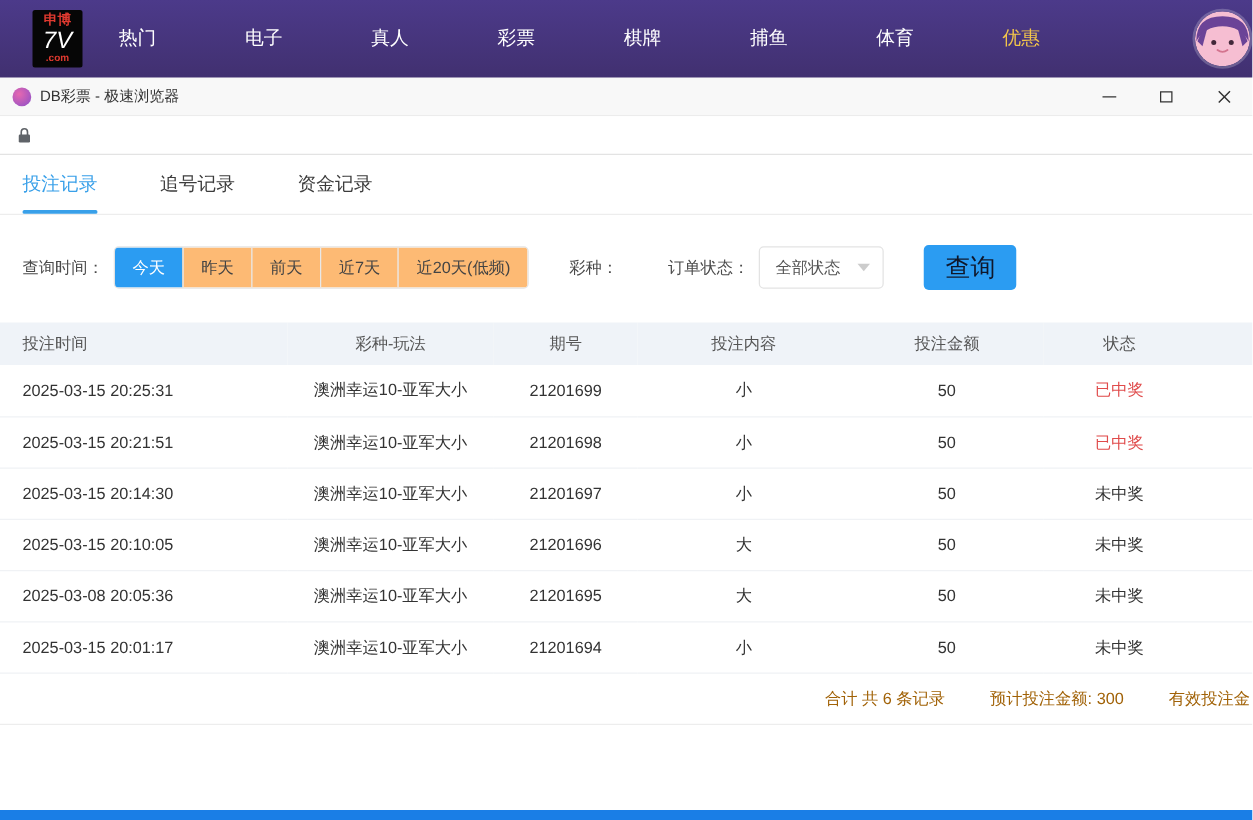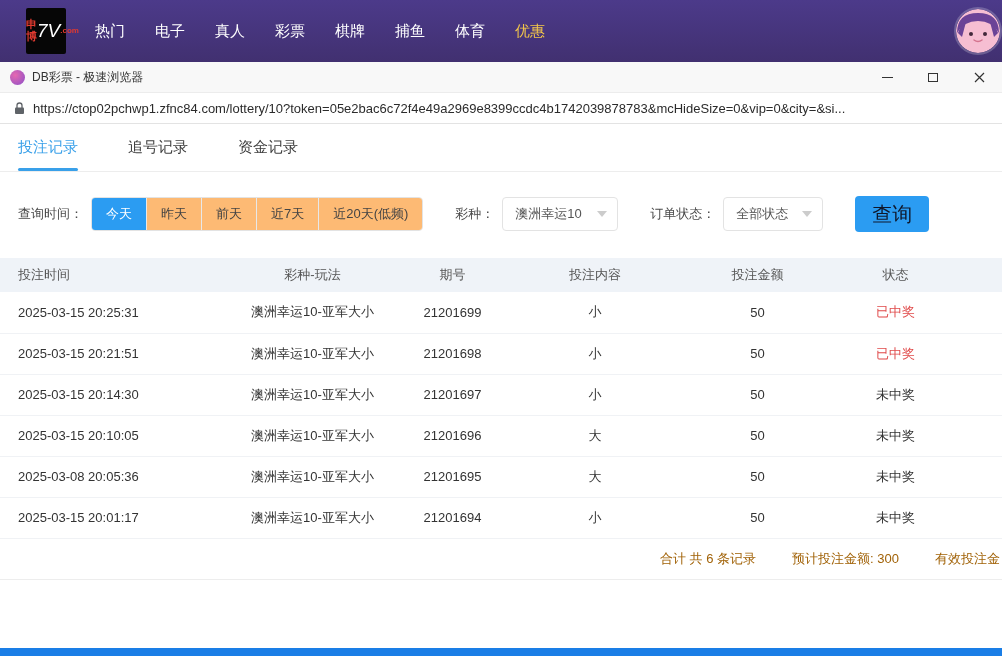--- a/index.html
+++ b/index.html
@@ -1,25 +1,25 @@
 <!DOCTYPE html>
 <html><head>
 <meta charset="utf-8">
 <style>
   * { margin:0; padding:0; box-sizing:border-box; }
   html,body { width:1002px; height:656px; overflow:hidden; }
   body { position:relative; font-family:"Liberation Sans","DejaVu Sans",sans-serif; background:#fff; color:#333; }
 
   
   .banner { height:62px; background:linear-gradient(180deg,#4c3a8a 0%,#413070 100%); display:flex; align-items:center; padding-left:26px; position:relative; }
-  .logo { width:40px; height:46px; background:#060606; border-radius:2px; display:flex; flex-direction:row; align-items:center; line-height:1.05; cursor:pointer; }
+  .logo { width:40px; height:46px; background:#060606; border-radius:2px; display:flex; flex-direction:column; align-items:center; justify-content:center; line-height:1.05; cursor:pointer; }
   .logo-top { color:#e03a30; font-size:11px; font-weight:bold; }
   .logo-mid { color:#fff; font-size:19px; font-weight:normal; font-style:italic; }
   .logo-bottom { color:#e03a30; font-size:8px; font-weight:bold; }
-  .nav { display:flex; margin-left:14px; }
+  .nav { display:flex; margin-left:14px;gap:41px; }
   .nav-item { color:#fff; font-size:15px; padding:0 15px; line-height:62px; cursor:pointer; white-space:nowrap; }
   .nav-item.hl { color:#f3c64a; }
   .avatar { position:absolute; right:2px; top:9px; width:44px; height:44px; border-radius:50%; overflow:hidden; cursor:pointer; box-shadow:0 0 0 2px rgba(255,255,255,.22); }
 
   
   .titlebar { height:31px; background:#f8f8f8; border-bottom:1px solid #ececec; display:flex; align-items:center; padding-left:10px; }
   .app-icon { width:15px; height:15px; border-radius:50%; background:radial-gradient(circle at 35% 35%, #e668b0, #8a4fc9); margin-right:7px; flex:0 0 auto; }
   .win-title { font-size:12px; color:#333; }
   .win-controls { margin-left:auto; display:flex; height:100%; }
   .win-btn { width:46px; height:100%; display:flex; align-items:center; justify-content:center; cursor:pointer; }
@@ -111,44 +111,39 @@
         </svg>
     </div>
   </div>
 </div>
 
 <div class="urlbar">
   <svg class="lock-icon" width="11" height="13" viewBox="0 0 11 13">
     <rect x="1" y="5.5" width="9" height="6.5" rx="1" fill="#5f6368"></rect>
     <path d="M3 6 V3.5 a2.5 2.5 0 0 1 5 0 V6" fill="none" stroke="#5f6368" stroke-width="1.3"></path>
   </svg>
-  <span class="url-text">https://ctop02pchwp1.zfnc84.com/lottery/10?token=05e2bac6c72f4e49a2969e8399ccdc4b1742039878783&amp;mcHideSize=0&amp;vip=0&amp;city=&amp;si...</span>
 </div>
 
 <div class="tabbar">
     <div class="tab active">投注记录</div>
     <div class="tab">追号记录</div>
     <div class="tab">资金记录</div>
   </div>
 
 <div class="filters">
   <span class="flabel">查询时间：</span>
   <div class="seg-group">
       <button class="seg-btn active">今天</button>
       <button class="seg-btn">昨天</button>
       <button class="seg-btn">前天</button>
       <button class="seg-btn">近7天</button>
       <button class="seg-btn">近20天(低频)</button>
     </div>
   <div class="gap"></div>
   <span class="flabel">彩种：</span>
-  <div class="select" style="min-width:116px;">
-    <span>澳洲幸运10</span>
-    <span class="caret"></span>
-  </div>
   <div class="gap"></div>
   <span class="flabel">订单状态：</span>
   <div class="select" style="min-width:86px;">
     <span>全部状态</span>
     <span class="caret"></span>
   </div>
   <button class="query-btn">查询</button>
 </div>
 
 <table class="records">

